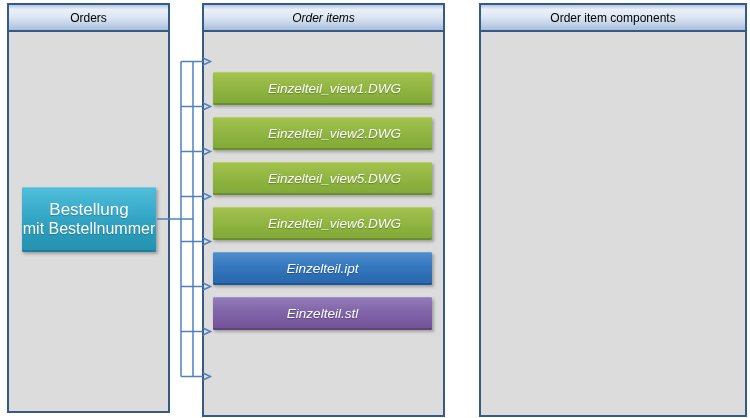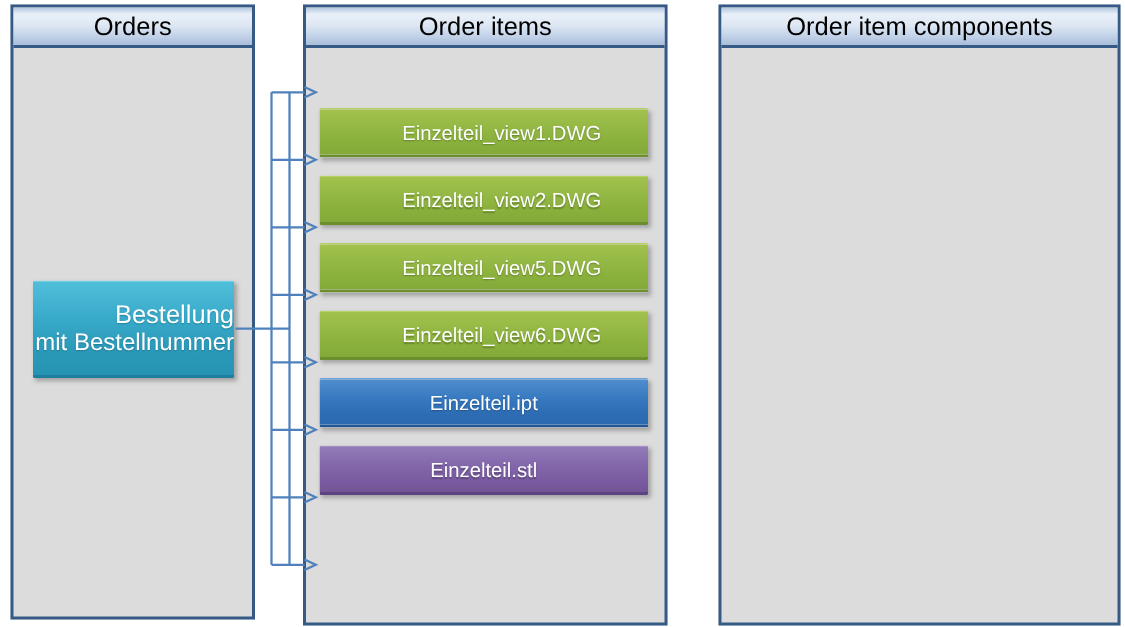--- a/index.html
+++ b/index.html
@@ -8,28 +8,28 @@
     position:relative;width:750px;height:418px;background:#ffffff;overflow:hidden;
     font-family:"Liberation Sans", sans-serif;
   }
   
   .col{
     position:absolute;top:3px;
     border:2px solid #365a86;
     background:#dcdcdc;
   }
   .col-orders{left:7px;width:163px;height:410px;}
-  .col-items{left:202px;width:243px;height:414px;}
+  .col-items{left:202px;width:243px;height:414px;font-style:italic;}
   .col-components{left:479px;width:268px;height:414px;}
   .col-header{
     height:27px;
     display:flex;align-items:center;justify-content:center;
     background:linear-gradient(180deg,#b3c7e1 0%,#e9f0f8 18%,#dde7f3 48%,#c3d3e9 75%,#a9bedb 100%);
     border-bottom:2px solid #365a86;
-    color:#000;font-size:17px;line-height:1;white-space:nowrap;
+    color:#000;font-size:12px;line-height:1;white-space:nowrap;
   }
   .col-body{position:relative;width:100%;height:calc(100% - 27px);}
   
   .items-list{position:absolute;left:9px;top:40px;width:219px;}
   .item{
     height:33px;margin-bottom:12px;
     display:flex;align-items:center;justify-content:center;
     color:#ffffff;font-size:13.5px;white-space:nowrap;
     text-shadow:0 1px 1px rgba(0,0,0,0.28);
     border-radius:1px;
@@ -43,21 +43,21 @@
     background:linear-gradient(180deg,#4f8ecd 0%,#3678bf 45%,#2d6db4 75%,#2b69b0 100%);
     border-top:1px solid #6ba3d8;border-bottom:2px solid #1f5695;
   }
   .item-stl{
     background:linear-gradient(180deg,#927bb9 0%,#8165a9 45%,#7a5ba1 75%,#735695 100%);
     border-top:1px solid #a48fc5;border-bottom:2px solid #5c4382;
   }
   
   .order-node{
     position:absolute;left:13px;top:182px;width:134px;height:65px;
-    display:flex;flex-direction:column;align-items:flex-end;justify-content:center;
+    display:flex;flex-direction:column;align-items:center;justify-content:center;
     background:linear-gradient(180deg,#4fbeda 0%,#35a7c7 45%,#2a99b8 75%,#2693b2 100%);
     border-top:1px solid #72cce2;border-bottom:2px solid #1e7e9b;
     color:#fff;border-radius:1px;
     box-shadow:1.5px 2px 3px rgba(120,120,120,0.6);
     text-shadow:0 1px 1px rgba(0,0,0,0.22);
   }
   .order-node-title{font-size:17px;line-height:1.15;}
   .order-node-subtitle{font-size:16px;line-height:1.2;}
   
   .connectors{position:absolute;left:0;top:0;pointer-events:none;z-index:5;}

